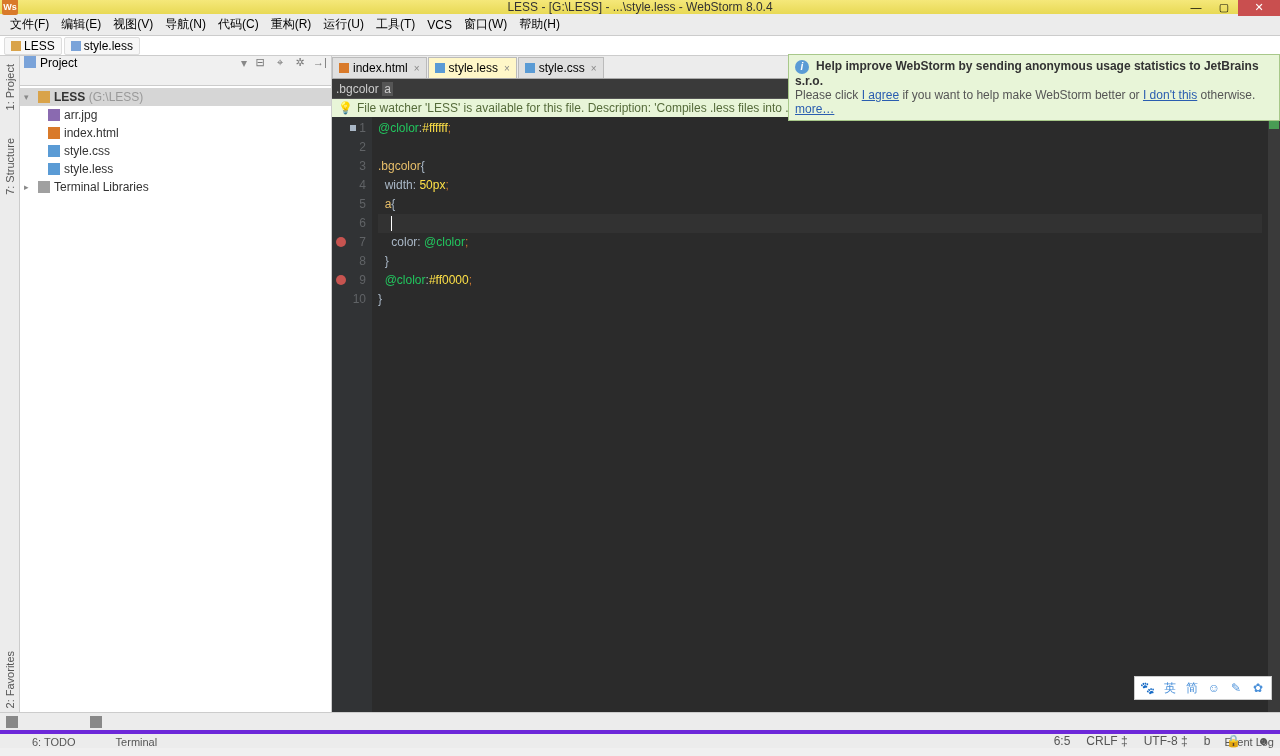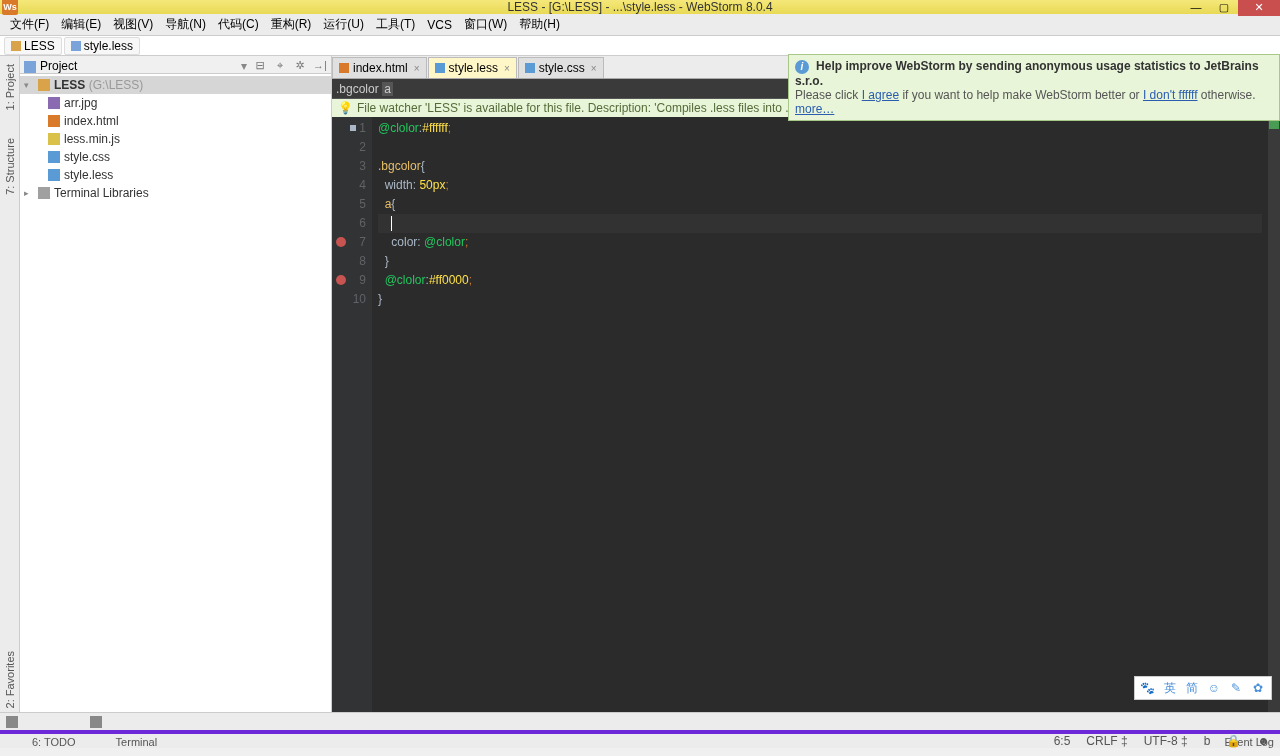--- a/index.html
+++ b/index.html
@@ -18,21 +18,21 @@
 .crumb.file .ficon { background:#7aa3d9; }
 .notif { position:absolute; right:0; top:18px; width:492px; background:#e8f5d8; border:1px solid #a8c88a; padding:4px 6px; font-size:11px; z-index:10; }
 .notif .ntitle { font-weight:bold; color:#333; }
 .notif .nbody { color:#555; }
 .notif a { color:#2a5db0; text-decoration:underline; cursor:pointer; }
 .notif .iicon { display:inline-block; width:14px; height:14px; border-radius:50%; background:#5a9bd5; color:#fff; text-align:center; line-height:14px; font-size:10px; margin-right:4px; font-style:italic; font-weight:bold; }
 .mainrow { display:flex; height:656px; }
 .leftgutter { width:20px; background:#ececec; border-right:1px solid #ccc; display:flex; flex-direction:column; align-items:center; padding-top:4px; gap:20px; }
 .leftgutter .vtab { writing-mode:vertical-rl; transform:rotate(180deg); font-size:11px; color:#555; padding:4px 0; cursor:default; }
 .projpanel { width:312px; background:#fff; border-right:1px solid #ccc; display:flex; flex-direction:column; }
-.projhdr { height:18px; background:#f0f0f0; border-bottom:1px solid #ccc; display:flex; align-items:flex-end; padding:0 4px; }
+.projhdr { height:30px; background:#f0f0f0; border-bottom:1px solid #ccc; display:flex; align-items:flex-start; padding:0 4px; }
 .projhdr .picon { width:12px; height:12px; background:#7aa3d9; margin-right:4px; }
 .projhdr .ptxt { flex:1; }
 .projhdr .pbtns { display:flex; gap:6px; }
 .projhdr .pbtn { width:14px; height:14px; color:#777; font-size:11px; text-align:center; cursor:default; }
 .tree { padding:2px 0; }
 .treeitem { display:flex; align-items:center; height:18px; padding-left:4px; gap:4px; }
 .treeitem.root { background:#d6d6d6; }
 .treeitem .exp { width:10px; color:#888; font-size:9px; }
 .treeitem .ticon { width:12px; height:12px; }
 .ticon.folder { background:#d9a34a; }
@@ -119,21 +119,21 @@
       <span>LESS</span>
     </div>
   <div class="crumb file">
       <div class="ficon"></div>
       <span>style.less</span>
     </div>
   <div class="notif">
     <span class="iicon">i</span>
     <span class="ntitle">Help improve WebStorm by sending anonymous usage statistics to JetBrains s.r.o.</span><br>
     <span class="nbody">
-      <span>Please click </span><a>I agree</a><span> if you want to help make WebStorm better or </span><a>I don't ffffff</a><span> otherwise.</span><br>
+      <span>Please click </span><a>I agree</a><span> if you want to help make WebStorm better or </span><a>I don't this</a><span> otherwise.</span><br>
       <a>more…</a>
     </span>
   </div>
 </div>
 
 <div class="mainrow">
   <div class="leftgutter">
     <div class="vtab">1: Project</div>
     <div class="vtab">7: Structure</div>
     <div style="flex:1"></div>
@@ -158,24 +158,20 @@
         <div class="ticon folder"></div>
         <span class="tlbl"><b>LESS</b> <span class="dim">(G:\LESS)</span></span>
       </div>
       <div class="treeitem child">
           <div class="ticon img"></div>
           <span class="tlbl">arr.jpg</span>
         </div>
       <div class="treeitem child">
           <div class="ticon html"></div>
           <span class="tlbl">index.html</span>
-        </div>
-      <div class="treeitem child">
-          <div class="ticon js"></div>
-          <span class="tlbl">less.min.js</span>
         </div>
       <div class="treeitem child">
           <div class="ticon css"></div>
           <span class="tlbl">style.css</span>
         </div>
       <div class="treeitem child">
           <div class="ticon css"></div>
           <span class="tlbl">style.less</span>
         </div>
       <div class="treeitem" style="padding-left:4px">

